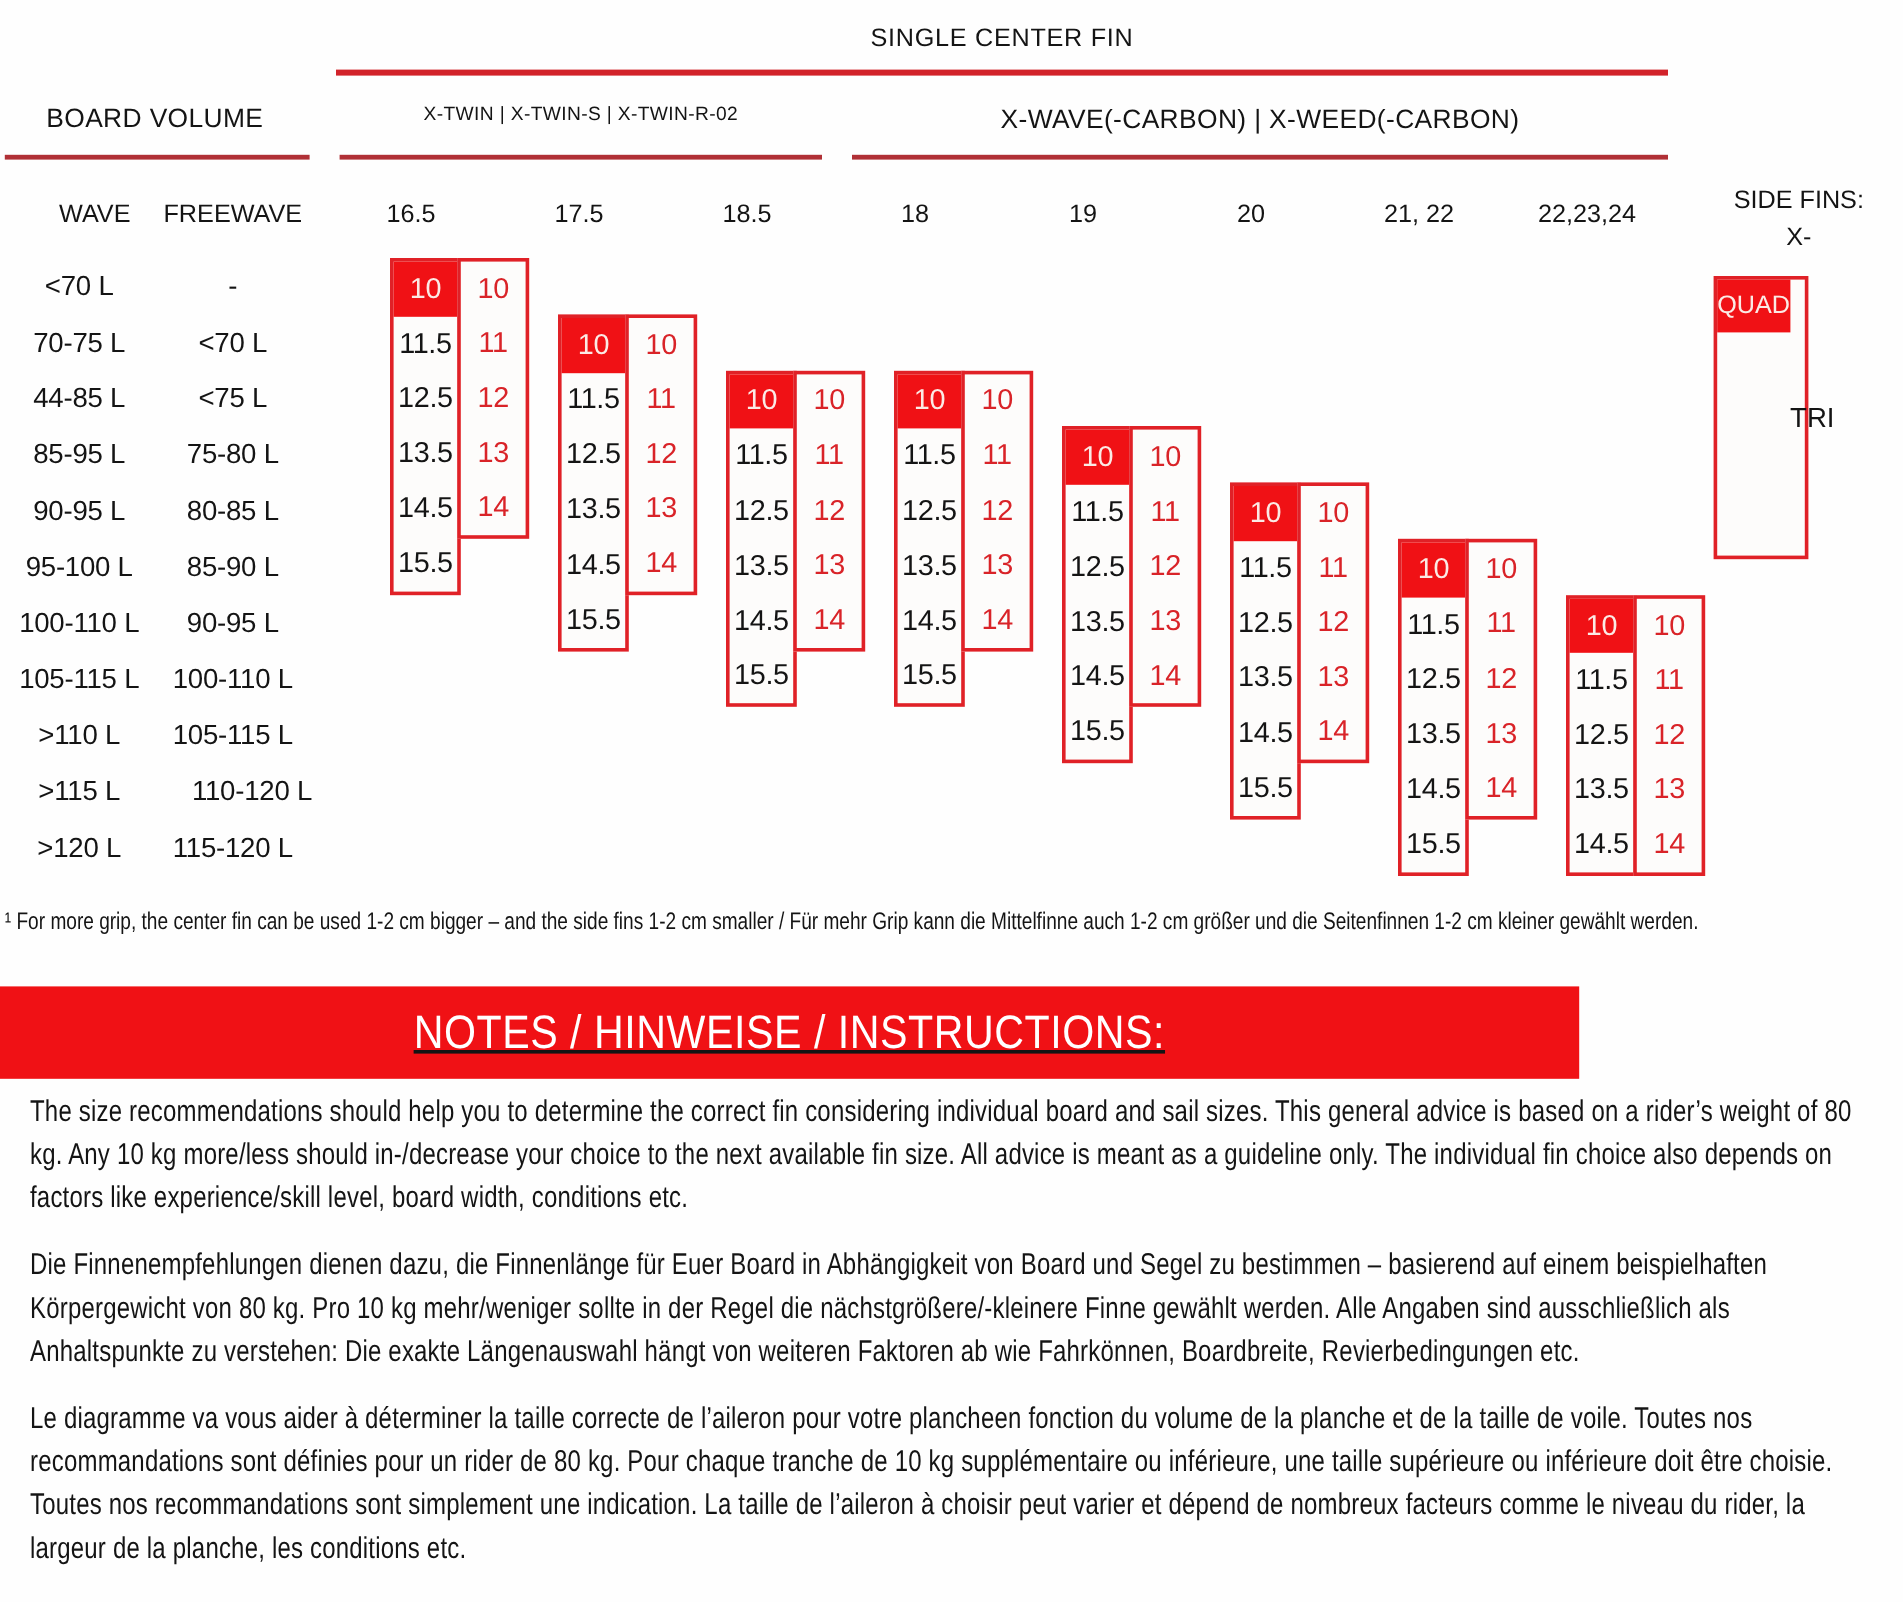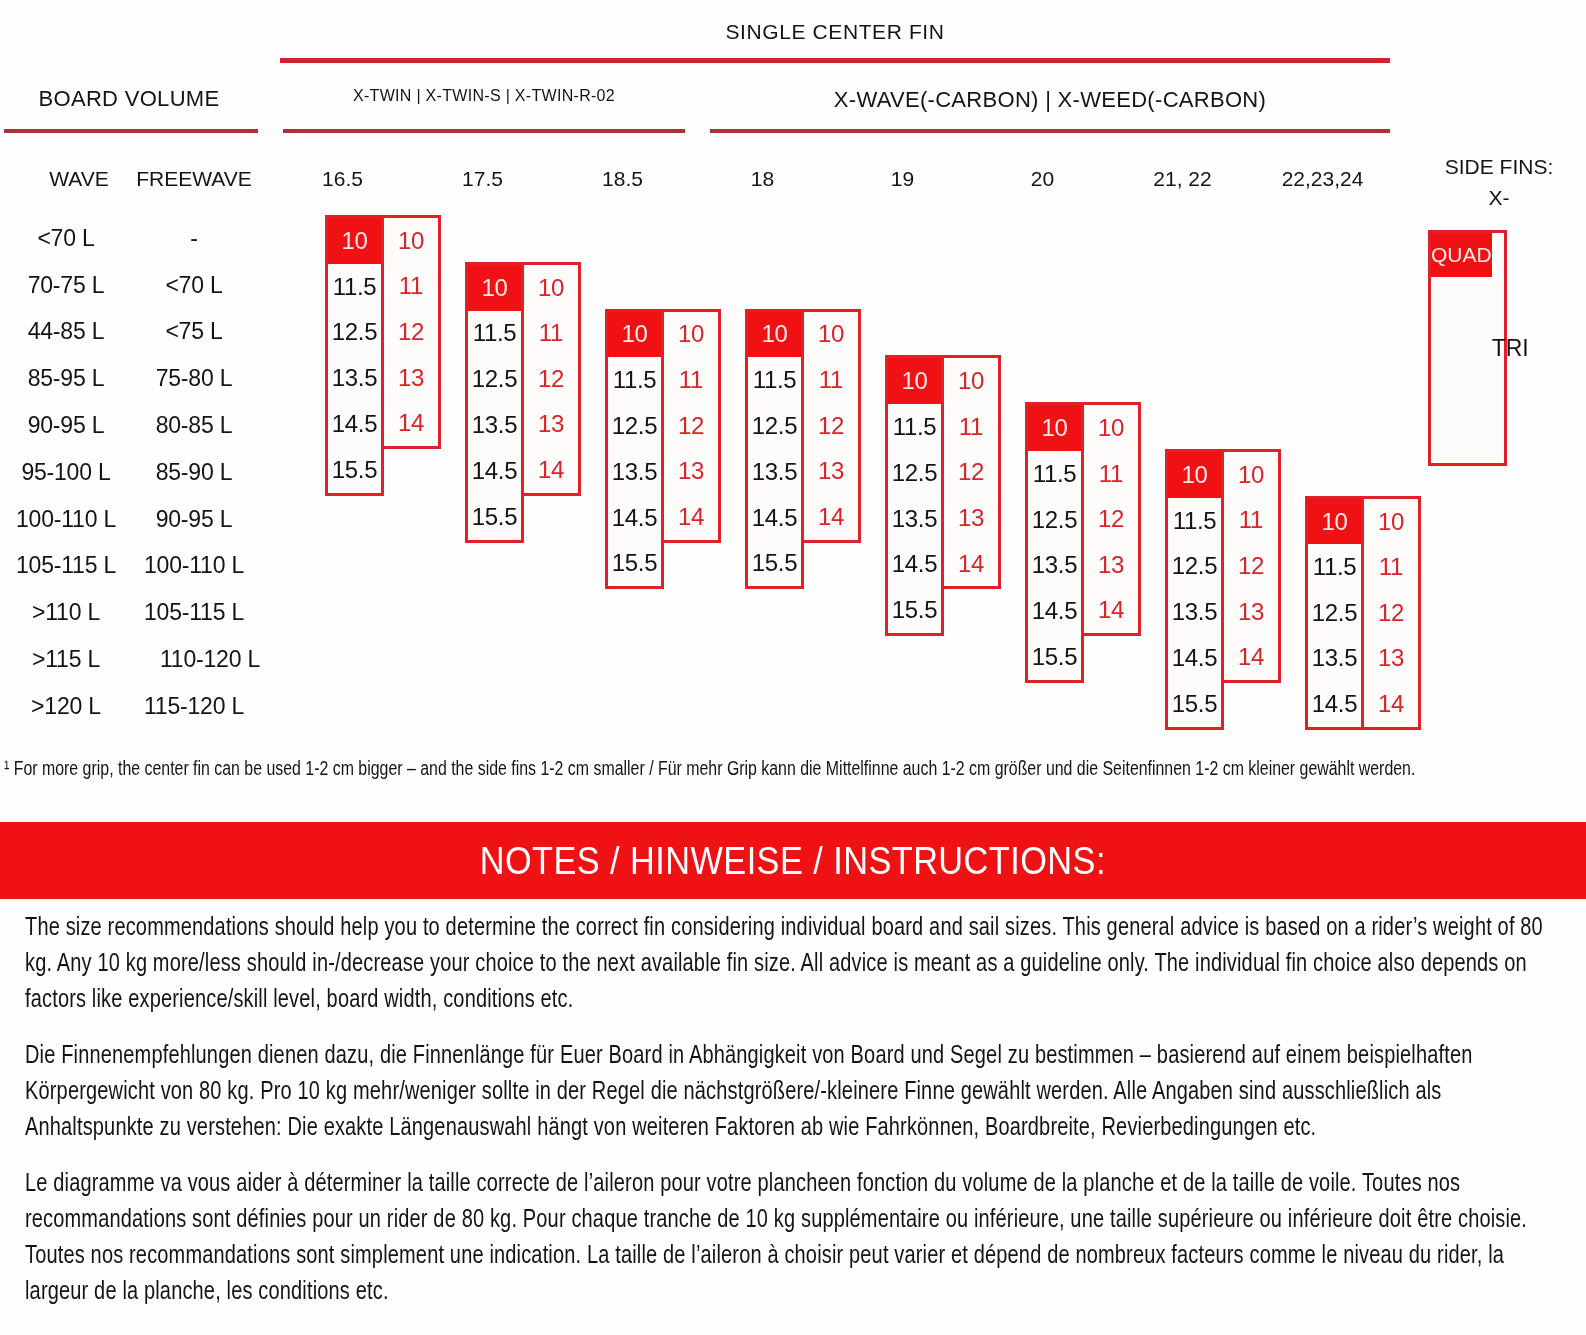--- a/index.html
+++ b/index.html
@@ -49,22 +49,22 @@
   .lg-quad{height:44px;flex:0 0 44px;background:var(--red);color:var(--hl-text);
            display:flex;align-items:center;justify-content:center;font-size:21px;}
   .lg-tri{flex:1;display:flex;align-items:center;justify-content:center;font-size:23px;}
   .lg-side{left:1504px;top:217px;width:79px;height:189px;border:3px solid var(--red-border);
            background:var(--cell-bg);display:flex;align-items:center;justify-content:center;
            font-size:23px;color:var(--red-text);z-index:1;}
 
   .footnote{left:4px;top:757px;width:1935px;transform:scaleX(.795);transform-origin:0 0;
             font-size:20px;white-space:nowrap;letter-spacing:0;}
 
-  .banner{left:0;top:822px;width:1586px;height:77px;background:var(--red);
-          display:flex;align-items:center;justify-content:center;}
+  .banner{left:0;top:822px;width:1316px;height:77px;background:var(--red);
+          display:flex;align-items:center;justify-content:center;text-decoration:underline;}
   .banner span{color:#fff;font-size:39px;letter-spacing:.5px;transform:scaleX(.88);}
 
   .para{left:25px;width:1925px;transform:scaleX(.8);transform-origin:0 0;
         font-size:25px;line-height:36px;letter-spacing:.2px;text-align:left;}
   .para.en{top:908px;}
   .para.de{top:1036px;}
   .para.fr{top:1164px;}
 </style>
 </head>
 <body>

